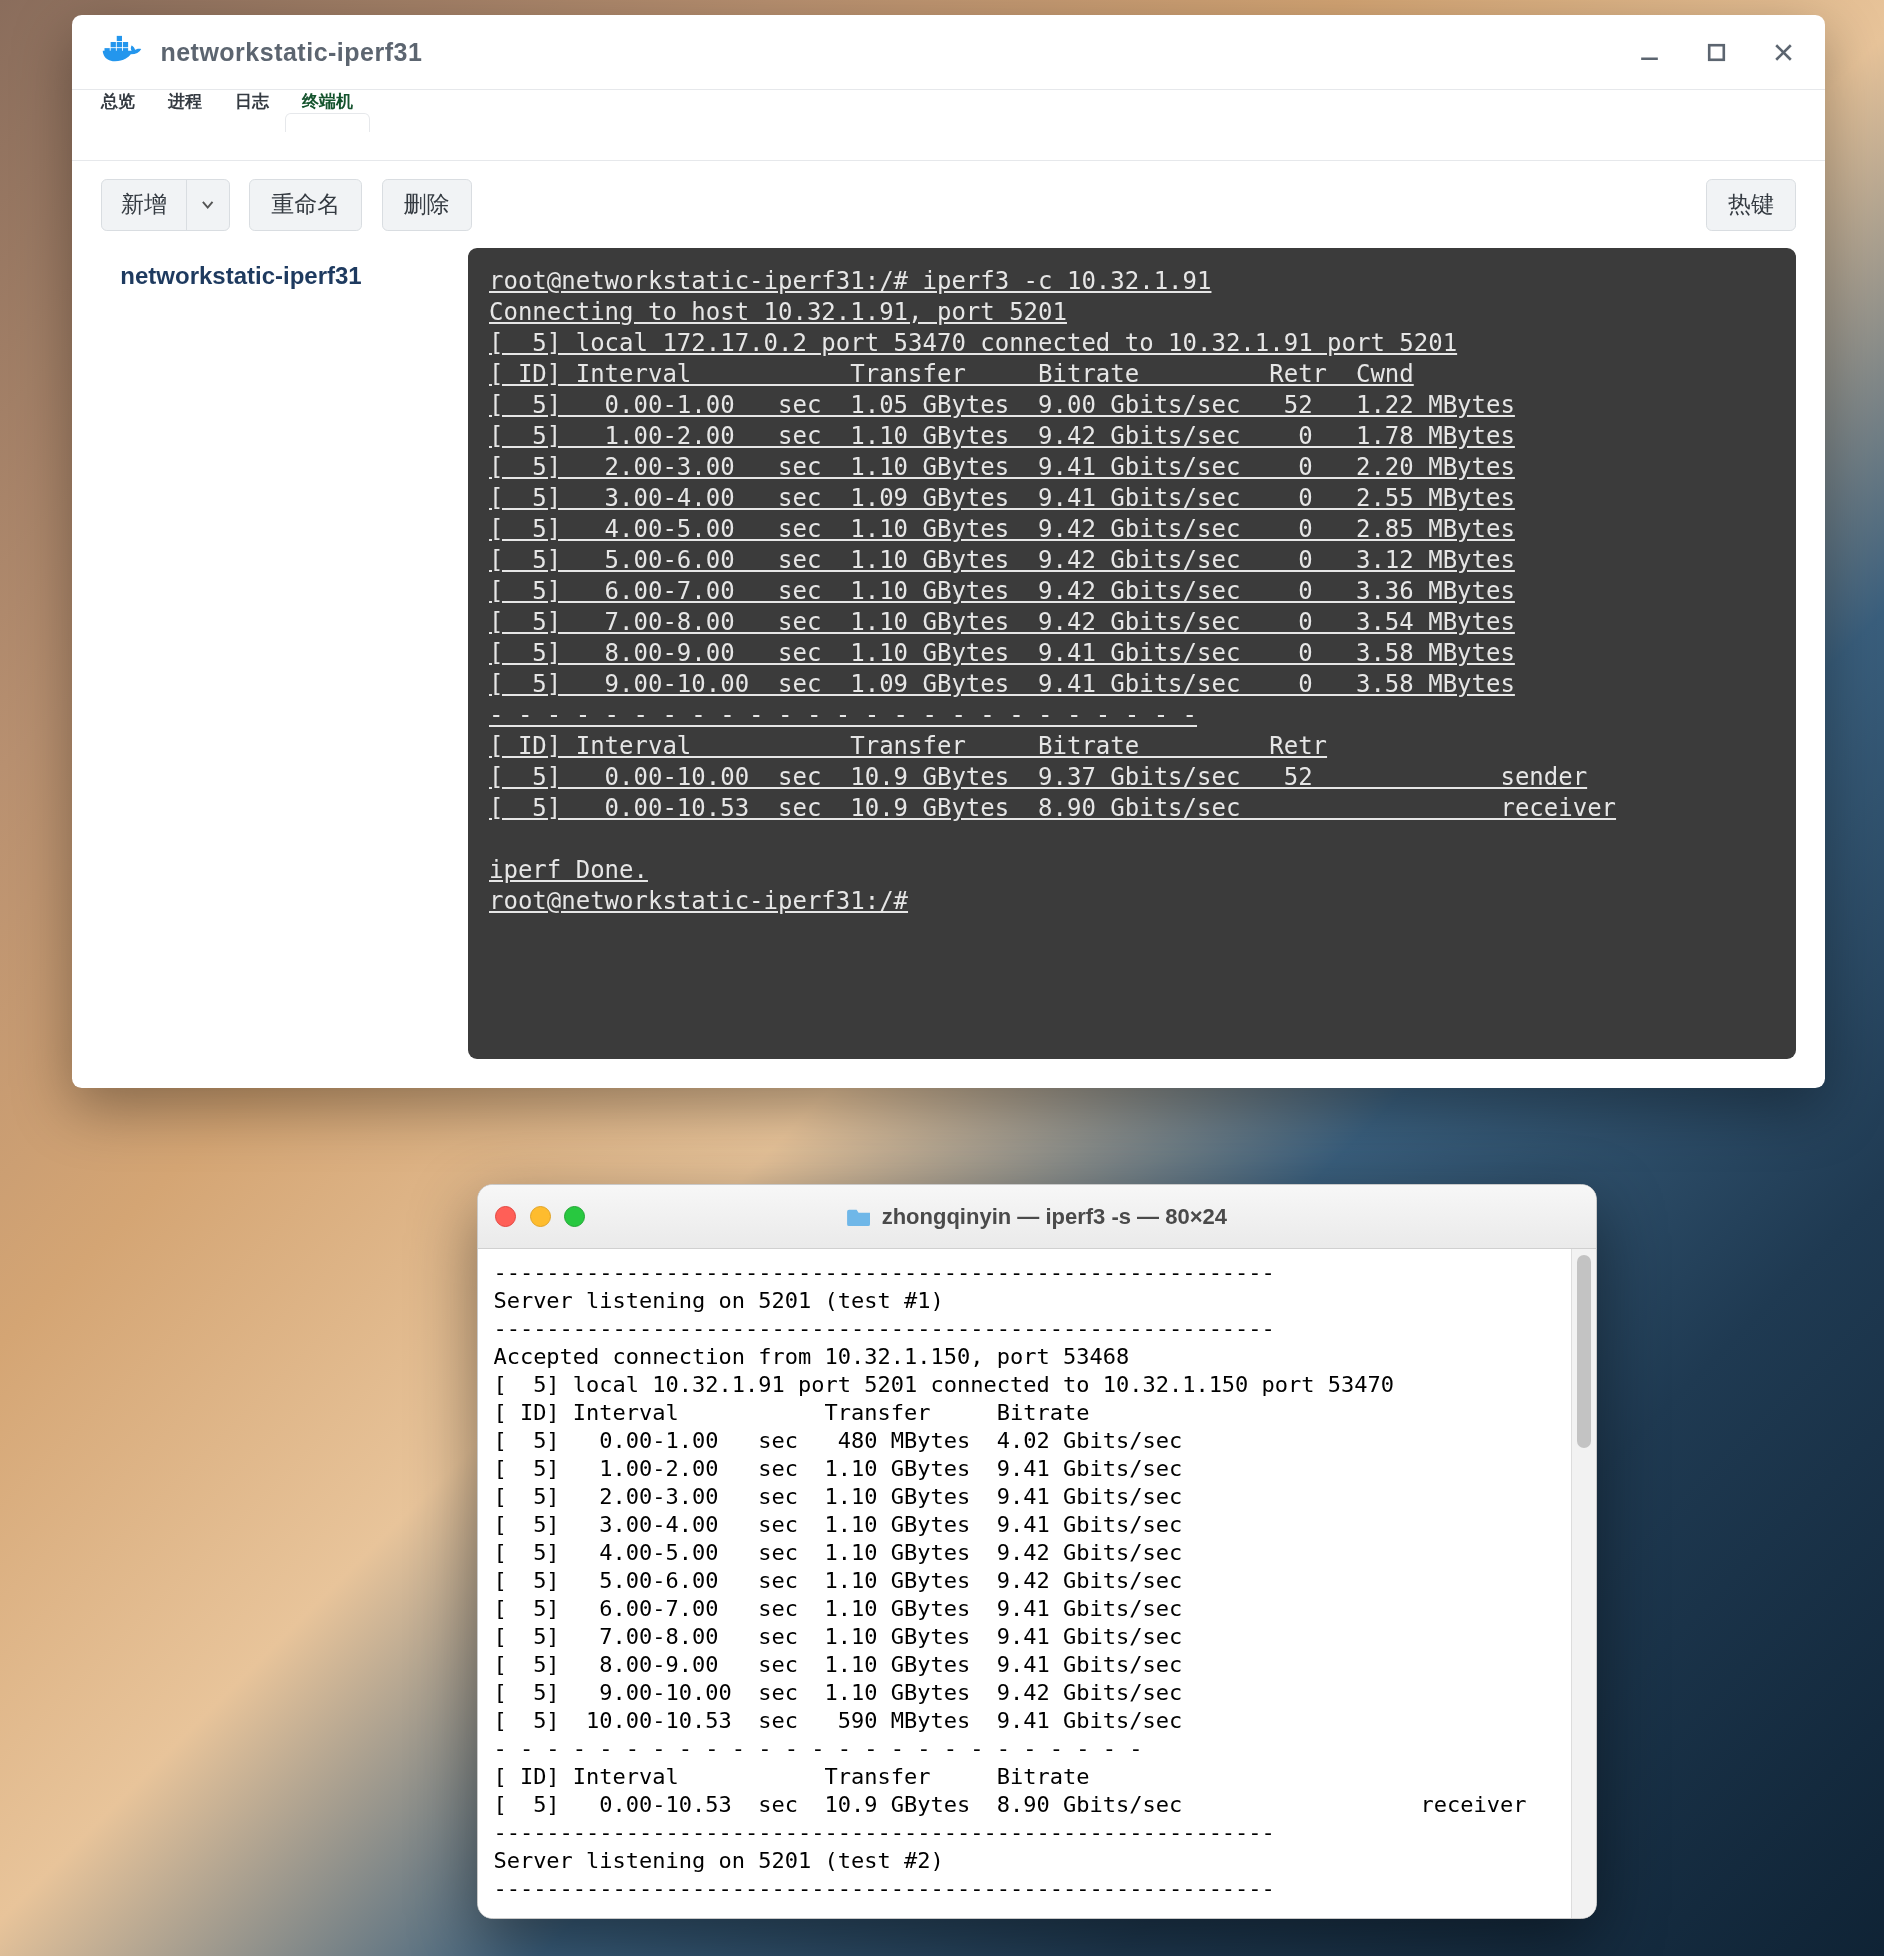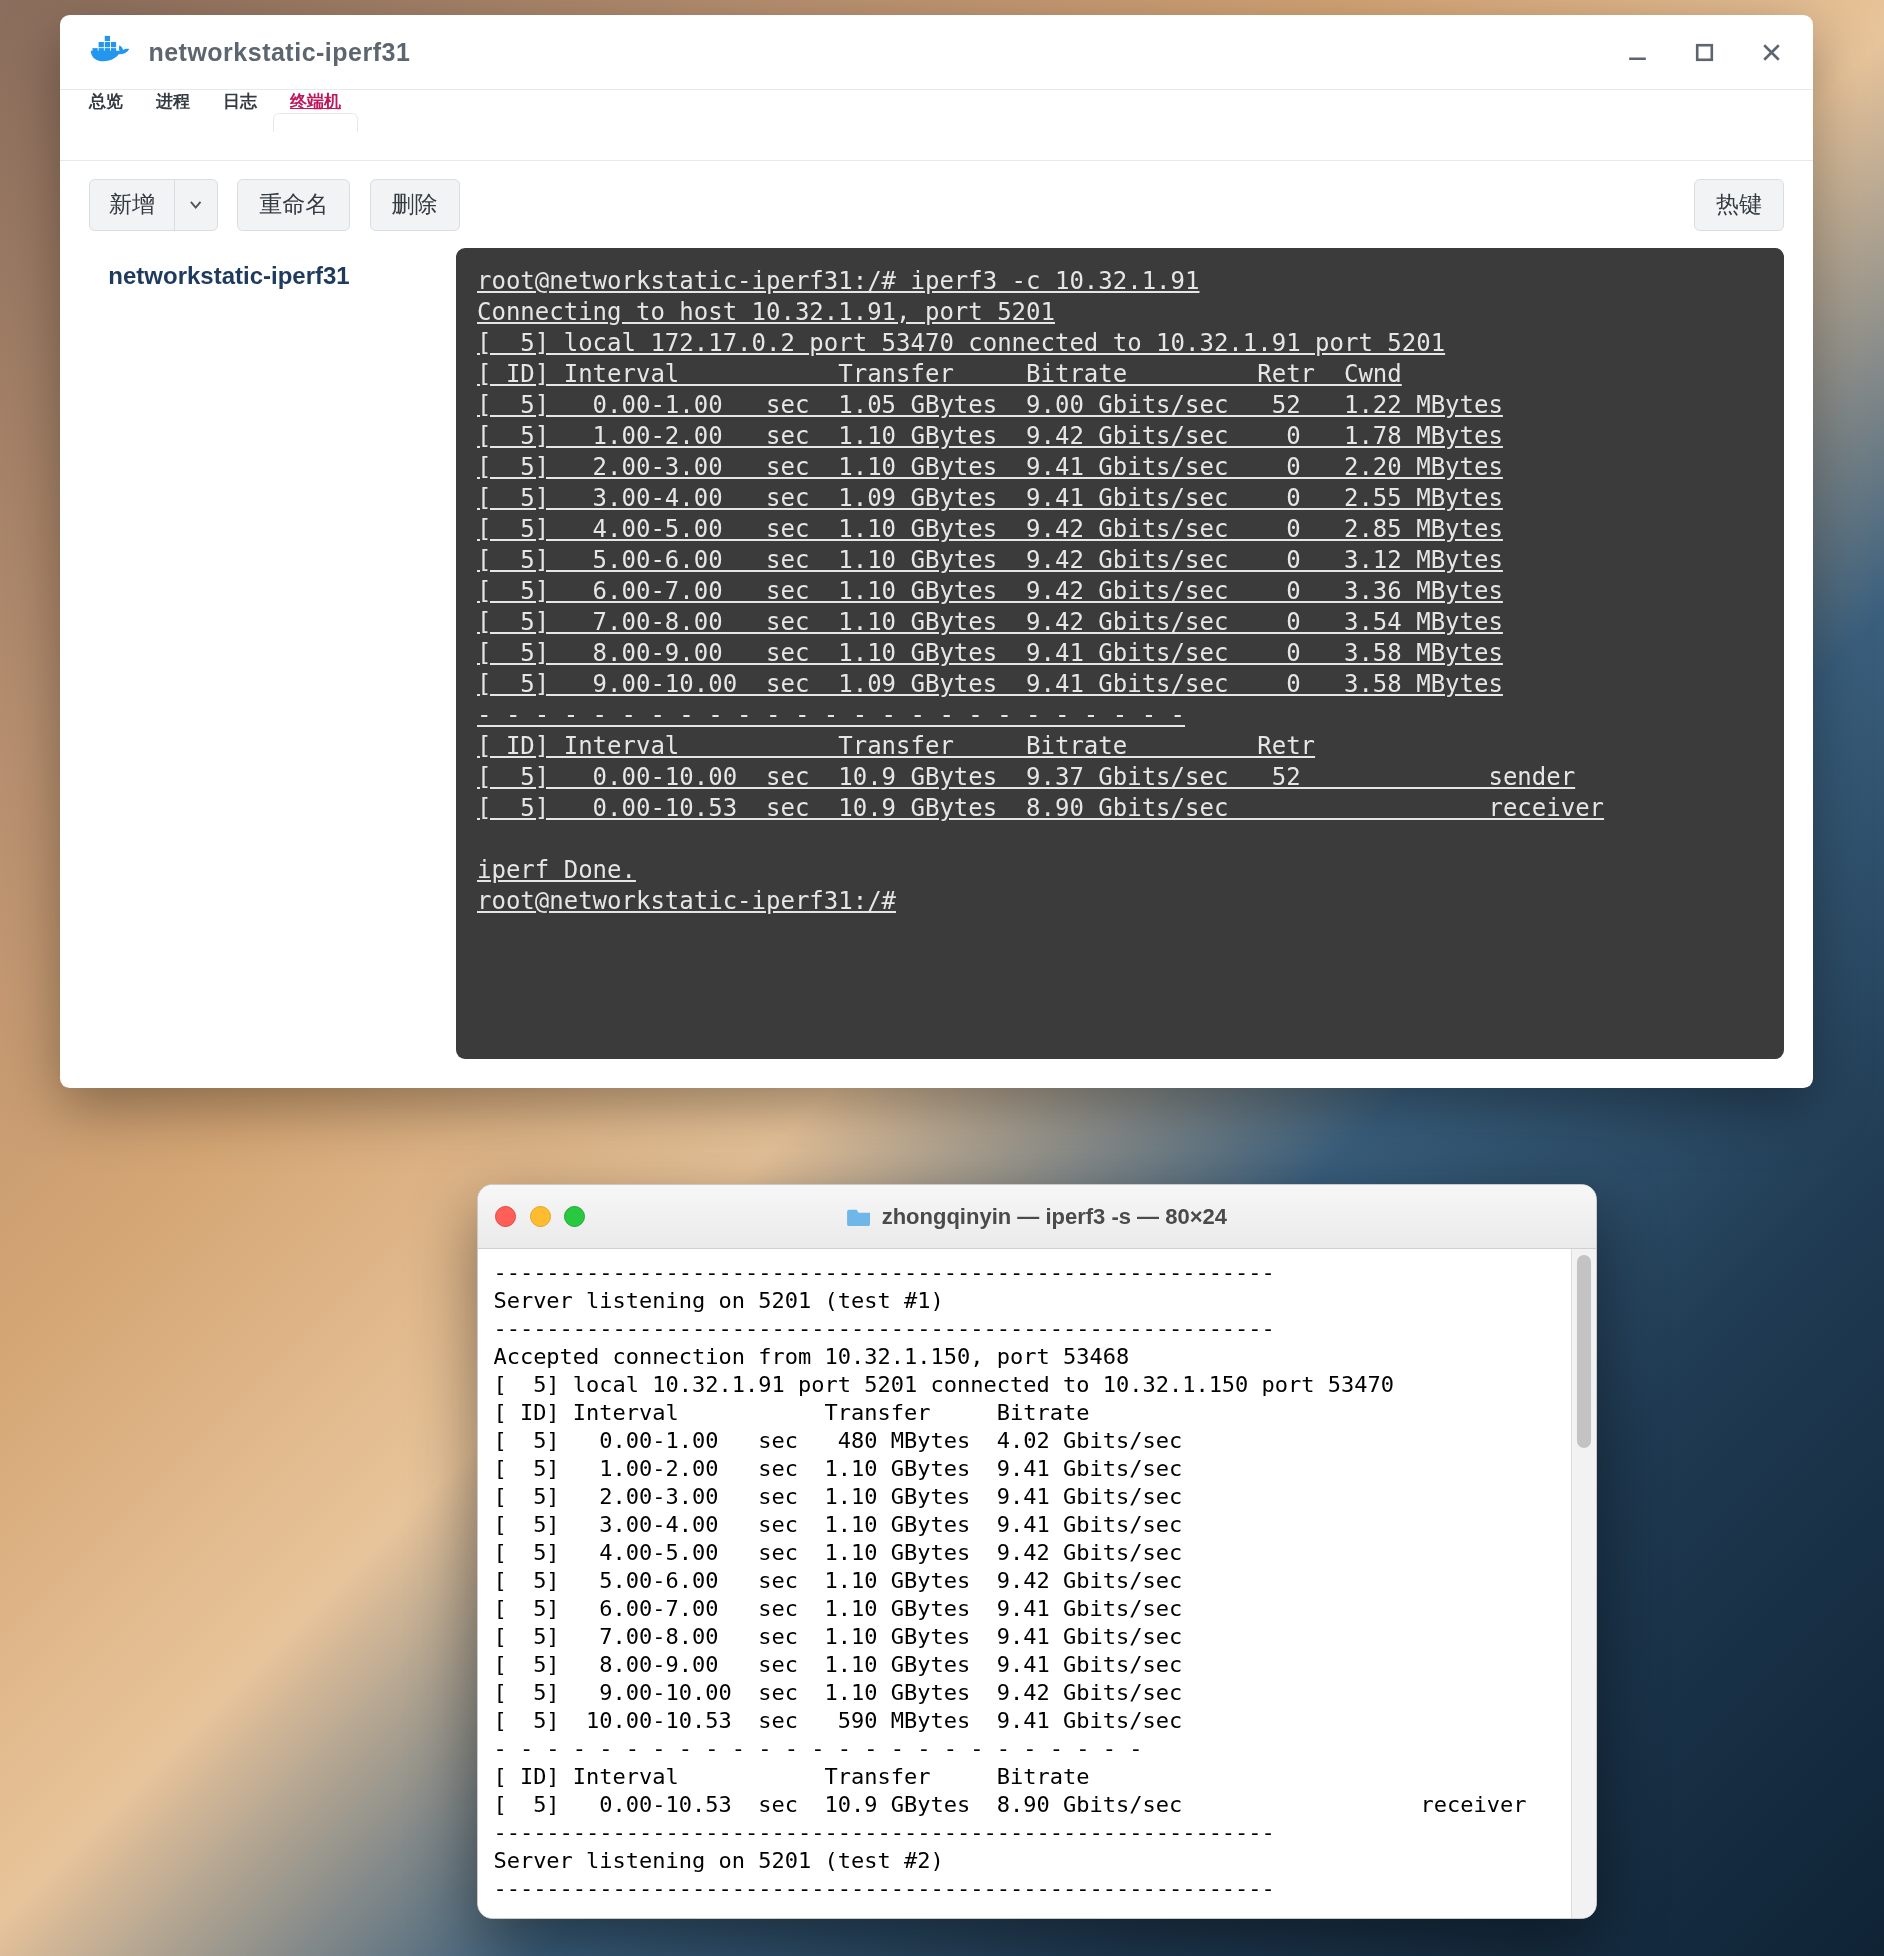--- a/index.html
+++ b/index.html
@@ -7,21 +7,21 @@
     width: 1885px;
     height: 1956px;
     font-family: -apple-system, "Helvetica Neue", Arial, sans-serif;
     background: linear-gradient(135deg, #8a6d5c 0%, #b89070 20%, #d4a574 35%, #e8c49a 50%, #3a5f7d 65%, #1f3a52 80%, #0f2335 100%);
     position: relative;
     overflow: hidden;
   }
   
   .docker-window {
     position: absolute;
-    left: 60px; top: 15.4px;
+    left: 72px; top: 15.4px;
     width: 1753px;
     background: #fff;
     border-radius: 9.7px;
     box-shadow: 0 19.3px 58px rgba(0,0,0,.35);
     overflow: hidden;
   }
   .d-titlebar {
     display: flex; align-items: center;
     height: 75px; padding: 0 29px;
     border-bottom: 1px solid #e6e8eb;
@@ -32,21 +32,21 @@
   .d-winbtn { width: 25px; height: 25px; display: flex; align-items: center; justify-content: center; color: #5c6570; cursor: pointer; }
   .d-winbtn svg { width: 25px; height: 25px; }
   .d-tabs {
     display: flex; align-items: flex-start;
     height: 71px; padding: 0 29px;
     border-bottom: 1px solid #e6e8eb;
     gap: 33px;
     font-size: 17px; font-weight: 700; color: #353b42;
   }
   .d-tab { padding-bottom: 17.4px; cursor: pointer; }
-  .d-tab.active { color: #be185d; position: relative; text-decoration: underline; }
+  .d-tab.active { color: #14532d; position: relative; }
   .d-tab.active::after {
     content: ""; position: absolute; left: -17.4px; right: -17.4px; bottom: -1px;
     height: 17.4px; background: #fff;
     border: 1px solid #e6e8eb; border-bottom: none;
     border-radius: 5.8px 5.8px 0 0;
   }
   .d-toolbar {
     display: flex; align-items: center; gap: 19.3px;
     padding: 17.4px 29px;
   }

